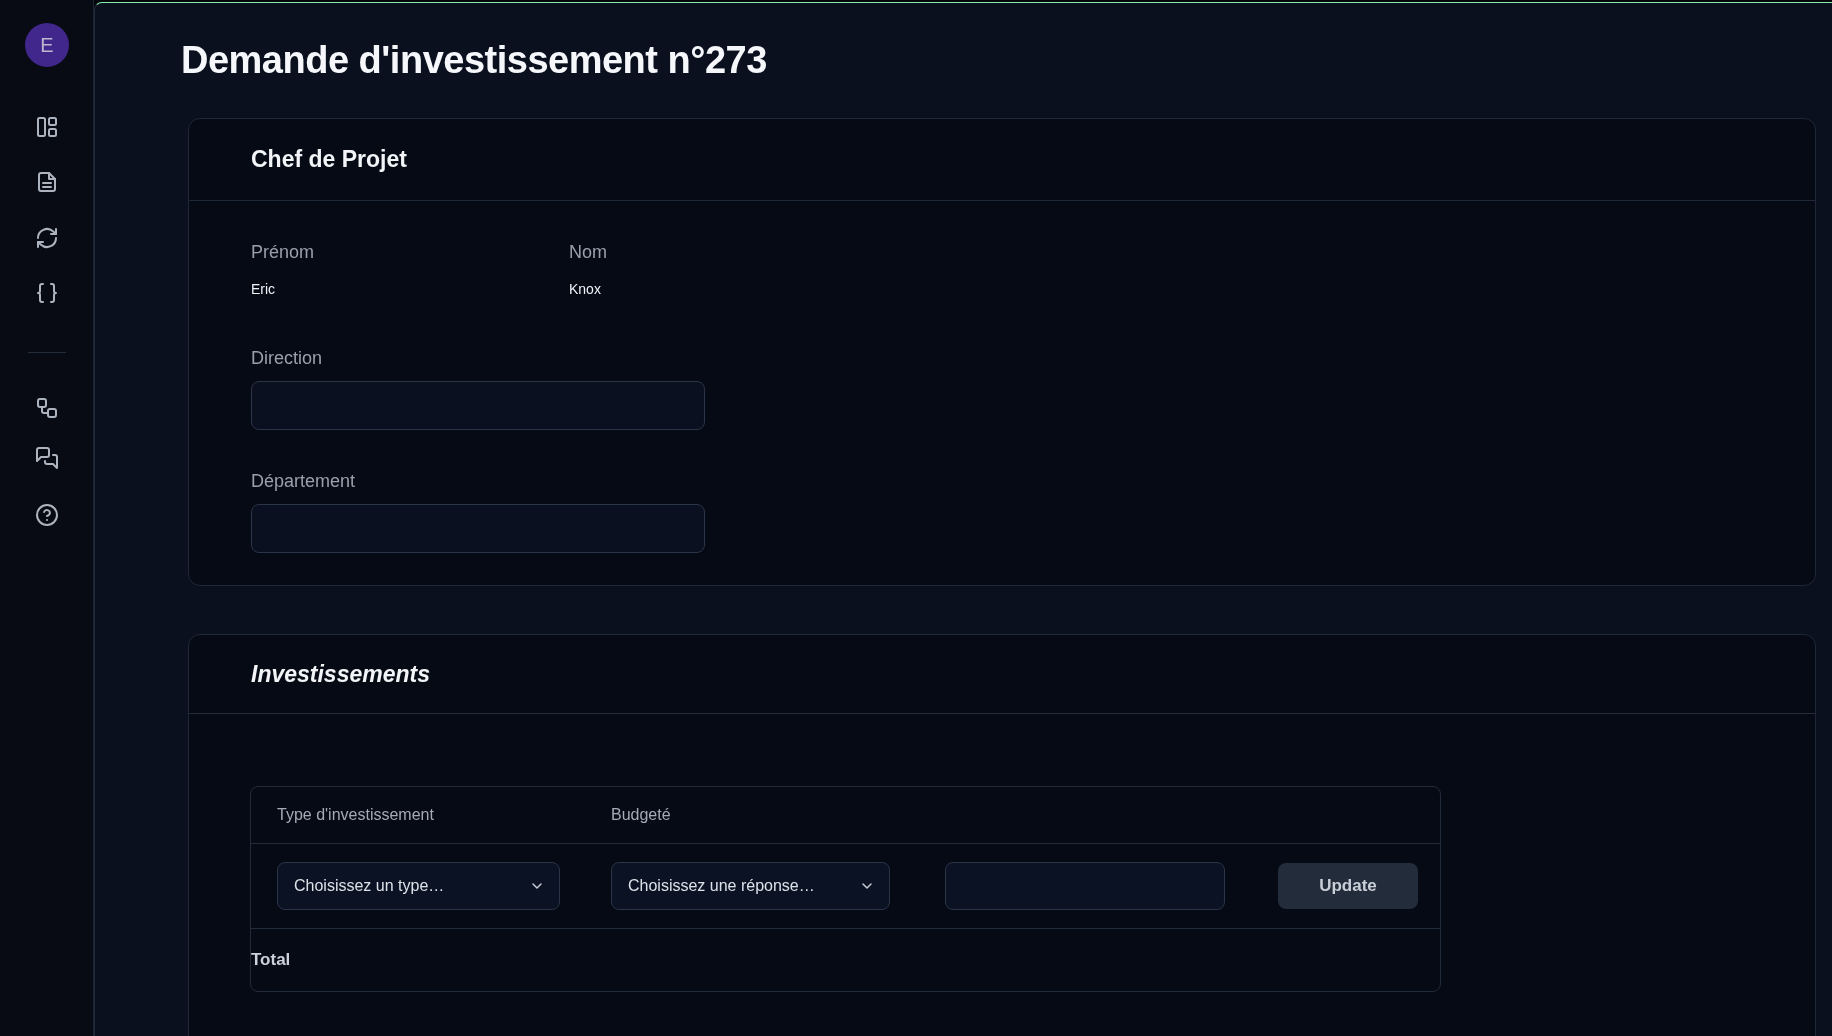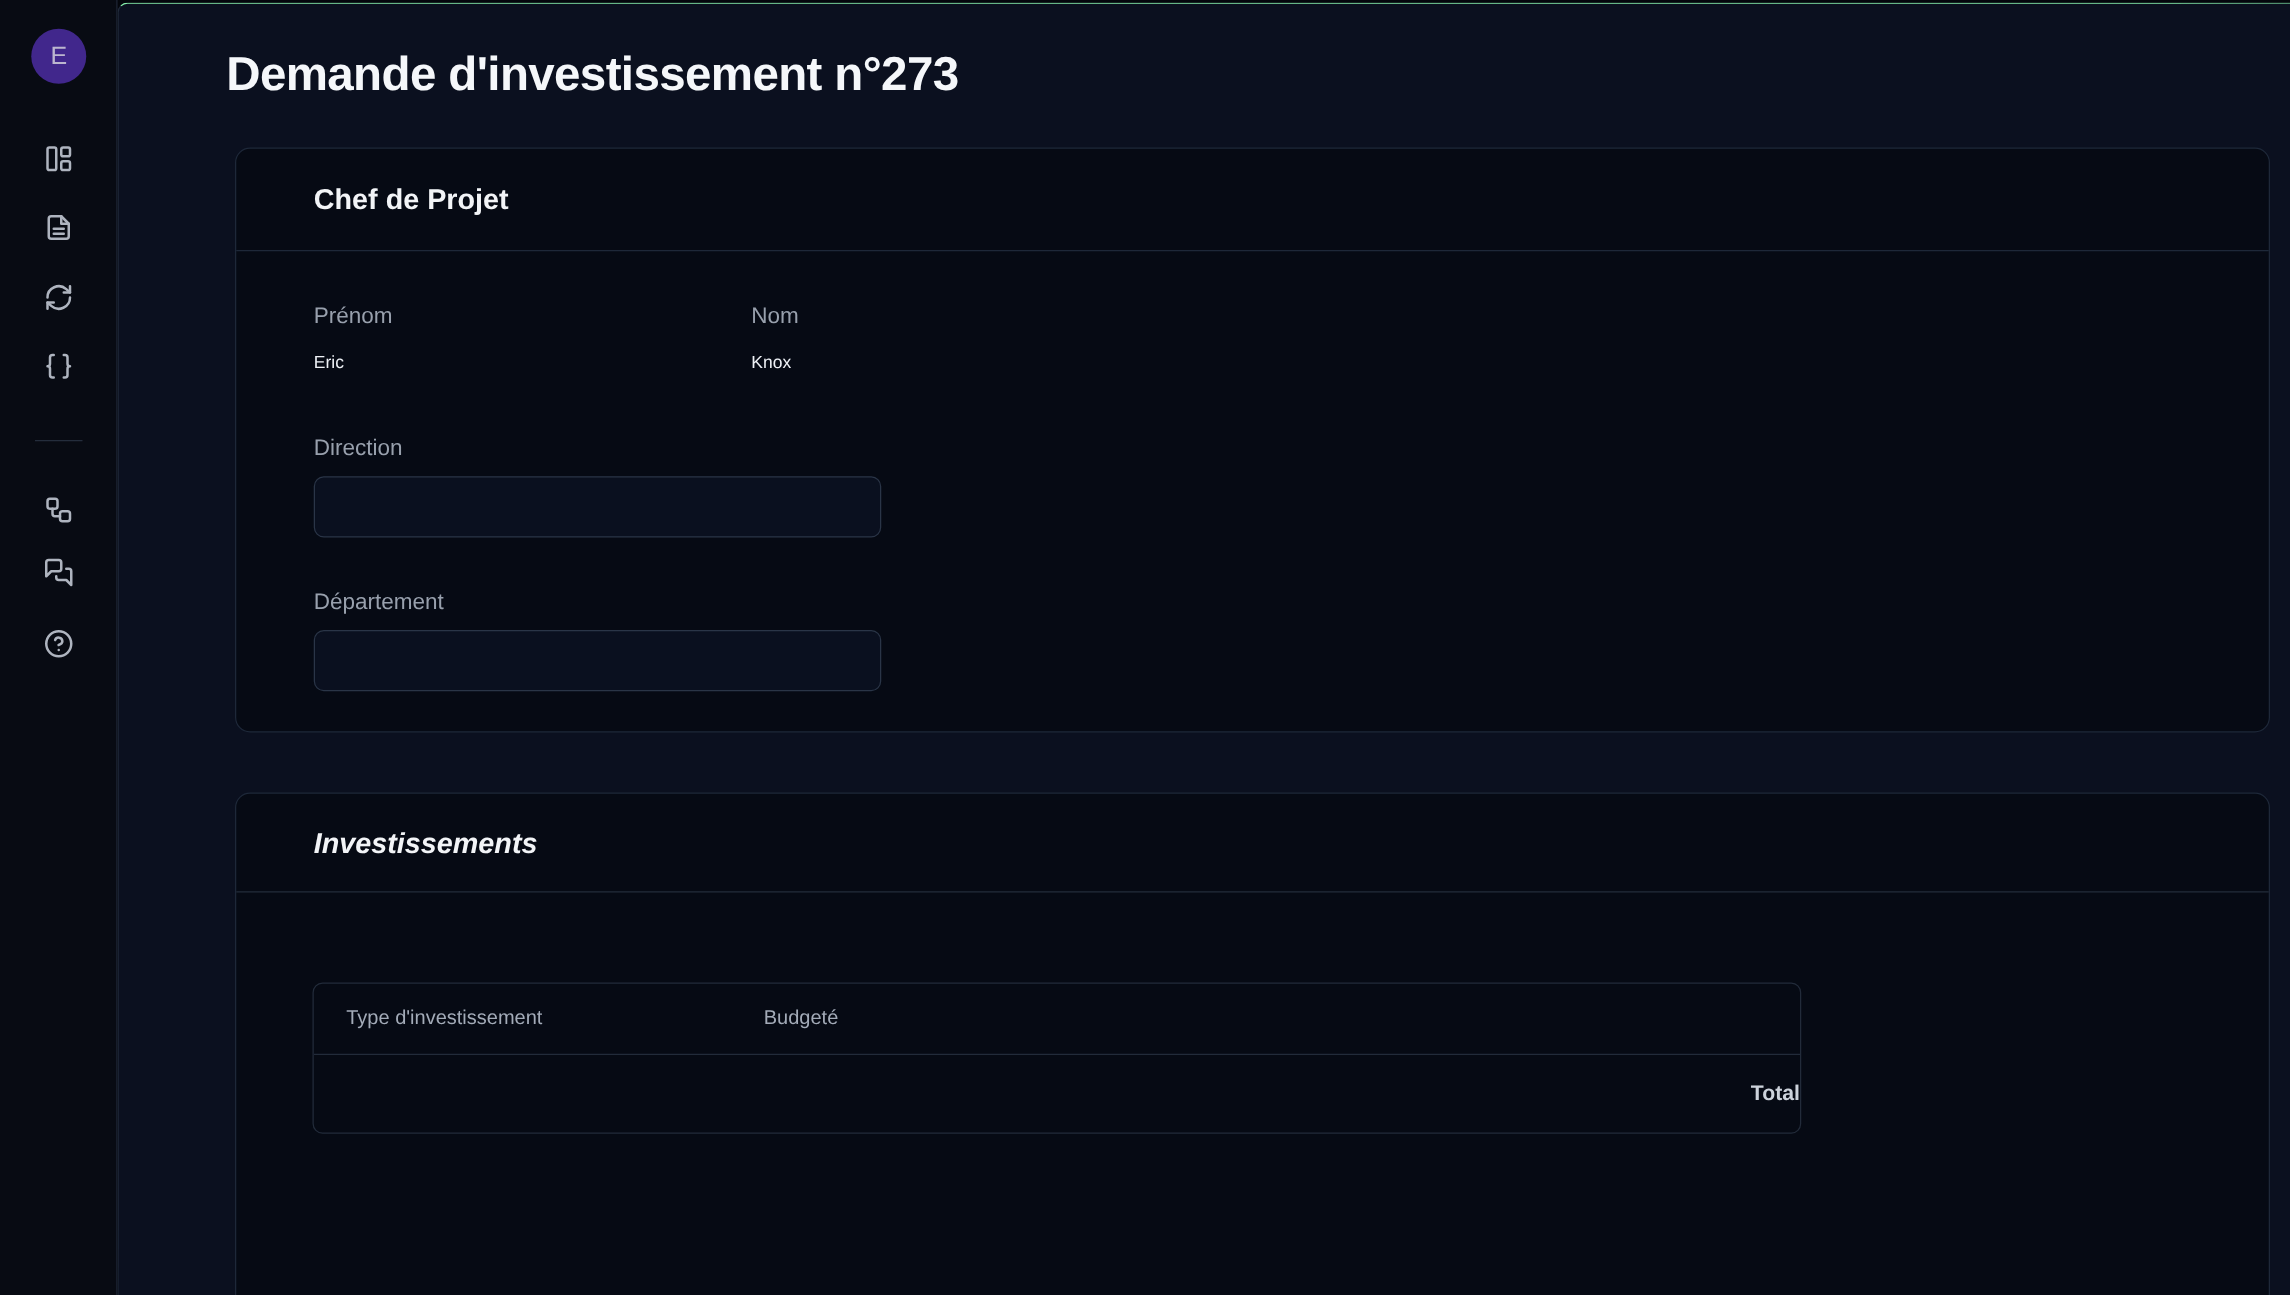--- a/index.html
+++ b/index.html
@@ -56,21 +56,21 @@
   .card-2{top:631px;height:480px;}
   .card-header{
     height:82px;display:flex;align-items:center;padding-left:62px;
     border-bottom:1px solid var(--border);
     font-size:23px;font-weight:600;color:#f2f4f7;
   }
   .card-2 .card-header{height:79px;border-bottom-color:#232c3a;font-style:italic;}
   .card-body{padding:0 62px;}
   
   .fields-grid{
-    display:grid;grid-template-columns:318px 301px 1fr;margin-top:40px;gap:32px;
+    display:grid;grid-template-columns:318px 301px 1fr;margin-top:40px;
   }
   .field-label{font-size:18px;color:var(--text-muted);line-height:22px;}
   .field-value{font-size:14px;color:var(--text-primary);line-height:22px;margin-top:15px;}
   .stacked-label{font-size:18px;color:var(--text-muted);line-height:22px;}
   .lbl-direction{margin-top:47px;}
   .lbl-departement{margin-top:40px;}
   .text-input{
     display:block;width:454px;height:49px;margin-top:12px;
     background:#0a101f;border:1px solid var(--input-border);border-radius:8px;
     color:var(--text-primary);font-size:17px;padding:0 16px;outline:none;
@@ -82,21 +82,21 @@
     border:1px solid #222b3a;border-radius:8px;overflow:hidden;
   }
   .t-row{display:grid;grid-template-columns:334px 334px 333px 190px;}
   .t-head{height:57px;border-bottom:1px solid #222b3a;}
   .t-head .t-cell{
     display:flex;align-items:center;padding-left:26px;
     font-size:16px;font-weight:400;color:#a3abb8;
   }
   .t-controls{height:85px;border-bottom:1px solid #222b3a;}
   .t-controls .t-cell{display:flex;align-items:center;padding-left:26px;}
-  .t-footer{height:62px;display:flex;align-items:center;justify-content:flex-end;}
+  .t-footer{height:62px;display:flex;align-items:center;justify-content:flex-start;}
   .total-label{font-size:17px;font-weight:600;color:#ccd2db;}
   .select{
     height:48px;background:var(--input-bg);border:1px solid var(--input-border);
     border-radius:8px;display:flex;align-items:center;justify-content:space-between;
     padding:0 14px 0 16px;cursor:pointer;color:#dde2e9;font-size:16px;
   }
   .select-type{width:283px;}
   .select-budget{width:279px;}
   .select .chev{flex:none;margin-left:10px;color:#c6ccd6;}
   .amount-input{
@@ -198,18 +198,42 @@
   </section>
 
   <section class="card card-2">
     <div class="card-header">Investissements</div>
     <div class="inv-table">
       <div class="t-row t-head">
         <div class="t-cell">Type d'investissement</div>
         <div class="t-cell">Budgeté</div>
         <div class="t-cell"></div>
       </div>
+      <div class="t-row t-controls">
+        <div class="t-cell">
+          <div class="select select-type">
+            <span>Choisissez un type…</span>
+            <svg class="chev" width="16" height="16" viewBox="0 0 24 24" fill="none" stroke="currentColor" stroke-width="2.2" stroke-linecap="round" stroke-linejoin="round">
+                <path d="M6 9l6 6 6-6"></path>
+              </svg>
+          </div>
+        </div>
+        <div class="t-cell">
+          <div class="select select-budget">
+            <span>Choisissez une réponse…</span>
+            <svg class="chev" width="16" height="16" viewBox="0 0 24 24" fill="none" stroke="currentColor" stroke-width="2.2" stroke-linecap="round" stroke-linejoin="round">
+                <path d="M6 9l6 6 6-6"></path>
+              </svg>
+          </div>
+        </div>
+        <div class="t-cell">
+          <input class="amount-input" type="text" value="" style="">
+        </div>
+        <div class="t-cell">
+          <button class="update-btn">Update</button>
+        </div>
+      </div>
       <div class="t-footer">
         <span class="total-label">Total</span>
       </div>
     </div>
   </section>
 </main>
 
 </body></html>

